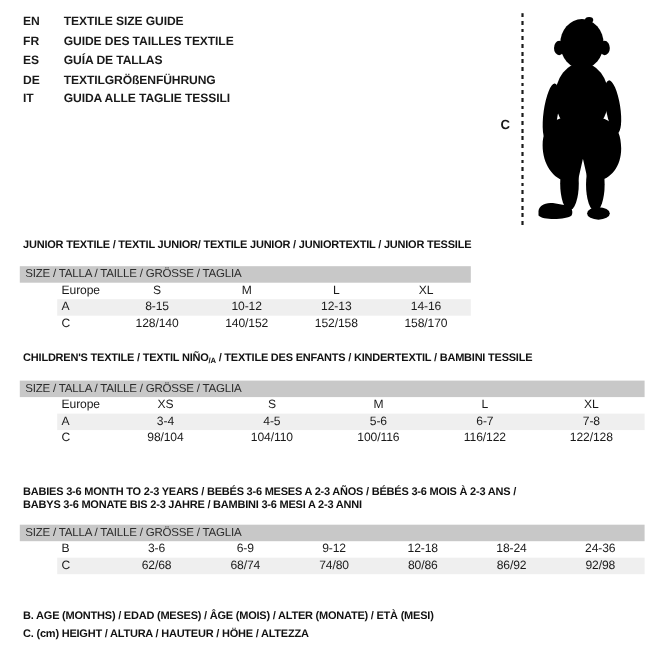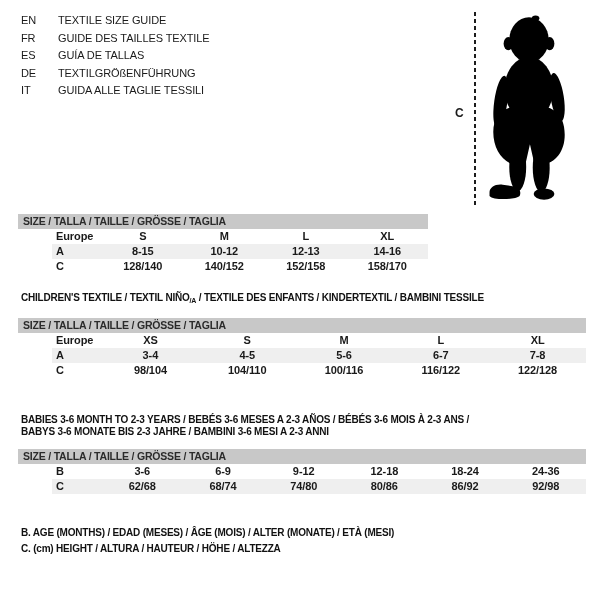--- a/index.html
+++ b/index.html
@@ -8,21 +8,21 @@
     width: 600px; height: 600px;
     font-family: "Liberation Sans", sans-serif;
     color: #1a1a1a;
     position: relative;
     overflow: hidden;
   }
   .page { position: absolute; inset: 0; background: #fff; }
 
   
   .langs { position: absolute; top: 12px; left: 21px; }
-  .lang-row { display: flex; font-weight: normal; font-size: 11px; line-height: 17.5px; letter-spacing: -0.1px; }
+  .lang-row { display: flex; font-weight: bold; font-size: 11px; line-height: 17.5px; letter-spacing: -0.1px; }
   .lang-code { width: 37px; }
 
   
   .dashline {
     position: absolute; left: 474px; top: 12px; width: 2px; height: 196px;
     background: repeating-linear-gradient(to bottom, #1c1c1c 0 3.5px, transparent 3.5px 7px);
   }
   .c-label { position: absolute; left: 455px; top: 106px; font-size: 12px; font-weight: bold; }
   .silhouette { position: absolute; left: 482px; top: 9px; width: 94px; height: 199px; }
 
@@ -33,21 +33,21 @@
     line-height: 12px; margin: 3px 0 13px 3px; color: #111;
   }
   .sec-title .subA { font-size: 7px; vertical-align: -2px; }
   .sec-title.two-line { margin-top: 36px; margin-bottom: 11px; }
   .mt2 { margin-top: 18px; margin-bottom: 11px; }
 
   .size-bar {
     background: #c8c8c8; height: 15px; line-height: 15px;
     font-size: 10.5px; color: #2b2b2b; padding-left: 5px; letter-spacing: -0.2px;
   }
-  .tbl { font-size: 11px; letter-spacing: -0.1px; font-weight: bold; }
+  .tbl { font-size: 11px; letter-spacing: -0.1px; }
   .tbl-junior { width: 410px; }
   .tbl-full { width: 568px; }
   .trow { display: flex; height: 15px; line-height: 15px; margin-left: 34px; }
   .trow.alt { background: #efefef; }
   .cell { flex: 1; text-align: center; }
   .cell.label { flex: 0 0 50px; text-align: left; padding-left: 4px; }
 
   
   .legend { margin-top: 31px; margin-left: 3px; }
   .legend-line { font-weight: bold; font-size: 10px; letter-spacing: -0.2px; line-height: 16px; color: #111; }
@@ -94,20 +94,21 @@
       <path d="M12,125 C12,103 28,96 50,96 C74,96 88,104 88,128 C88,146 78,158 64,160 L56,160 L51,138 L46,160 L36,160 C22,158 12,143 12,125 Z"></path>
       <ellipse cx="38" cy="162" rx="9" ry="26"></ellipse>
       <ellipse cx="63" cy="163" rx="9" ry="26"></ellipse>
       <path d="M8,189 C8,184 14,180 22,181 L34,183 C40,184 42,189 40,193 C36,197 12,198 8,193 Z"></path>
       <ellipse cx="66" cy="191" rx="11" ry="6"></ellipse>
     </g>
   </svg>
 
   <div class="content">
 
+    <div class="sec-title">JUNIOR TEXTILE / TEXTIL JUNIOR/ TEXTILE JUNIOR / JUNIORTEXTIL / JUNIOR TESSILE</div>
     <div class="tbl tbl-junior">
       <div class="size-bar">SIZE / TALLA / TAILLE / GRÖSSE / TAGLIA</div>
       <div class="trow">
         <span class="cell label">Europe</span>
         <span class="cell">S</span>
         <span class="cell">M</span>
         <span class="cell">L</span>
         <span class="cell">XL</span>
       </div>
       <div class="trow alt">

